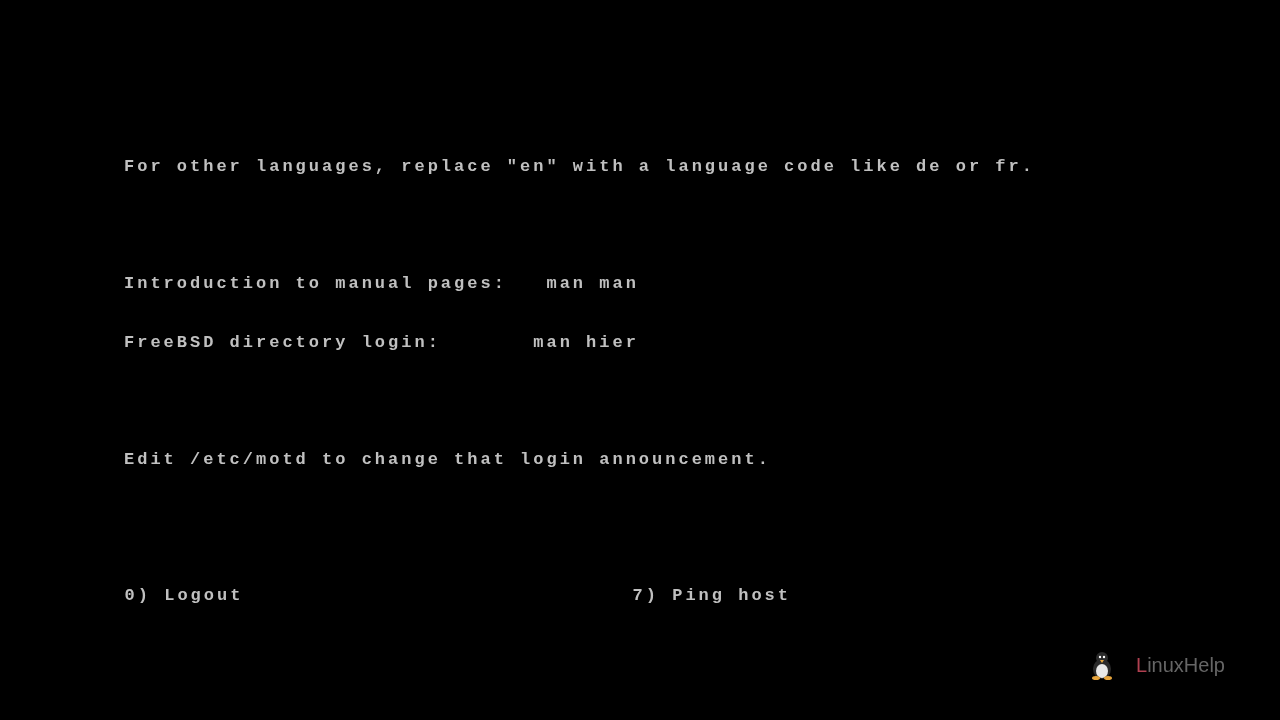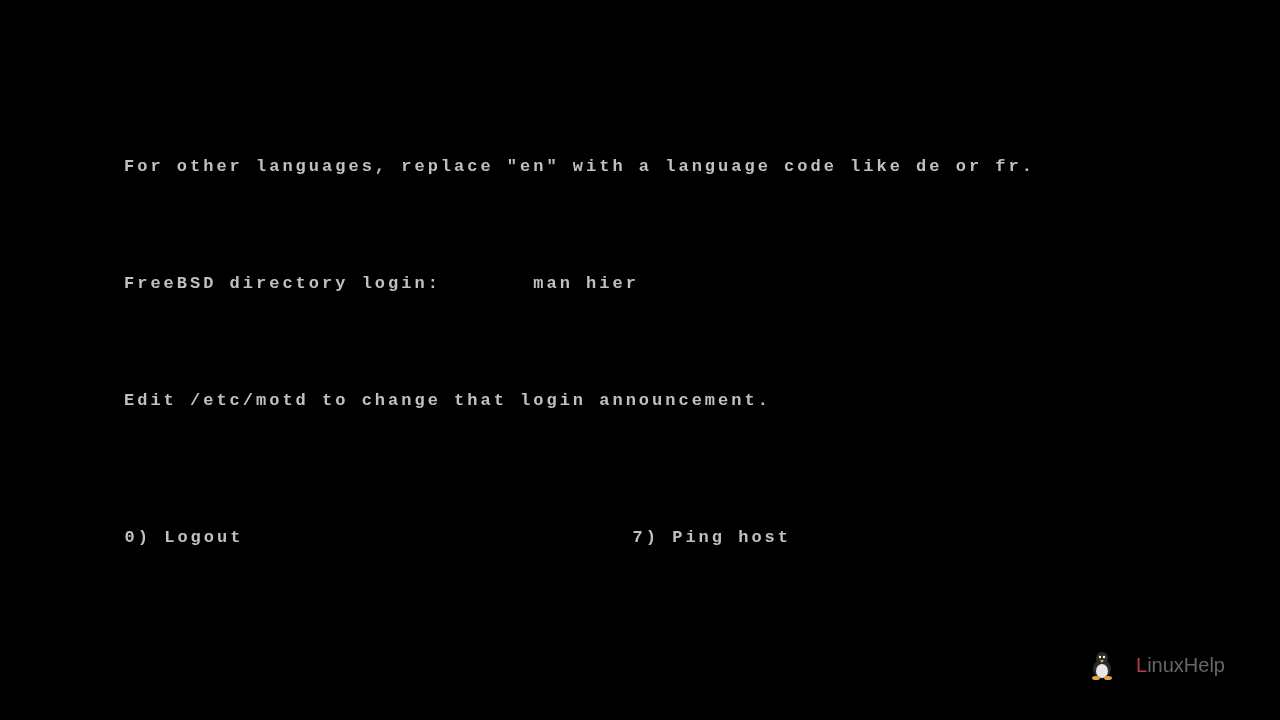--- a/index.html
+++ b/index.html
@@ -50,20 +50,21 @@
     font-weight: 400;
   }
   .wm-text .l { color: #b04050; }
 </style>
 </head>
 <body>
 
 <div class="terminal">
   <span class="row">For other languages, replace "en" with a language code like de or fr.</span>
   <span class="row"> </span>
+  <span class="row">Introduction to manual pages:   man man</span>
   <span class="row">FreeBSD directory login:       man hier</span>
   <span class="row"> </span>
   <span class="row">Edit /etc/motd to change that login announcement.</span>
   <span class="row"> </span>
 
   <span class="row menu-row">
     <span class="col-l"><span class="num-l">0)</span> <span>Logout</span></span>
     <span class="col-r"><span class="num-r">7)</span> <span>Ping host</span></span>
   </span>
   

